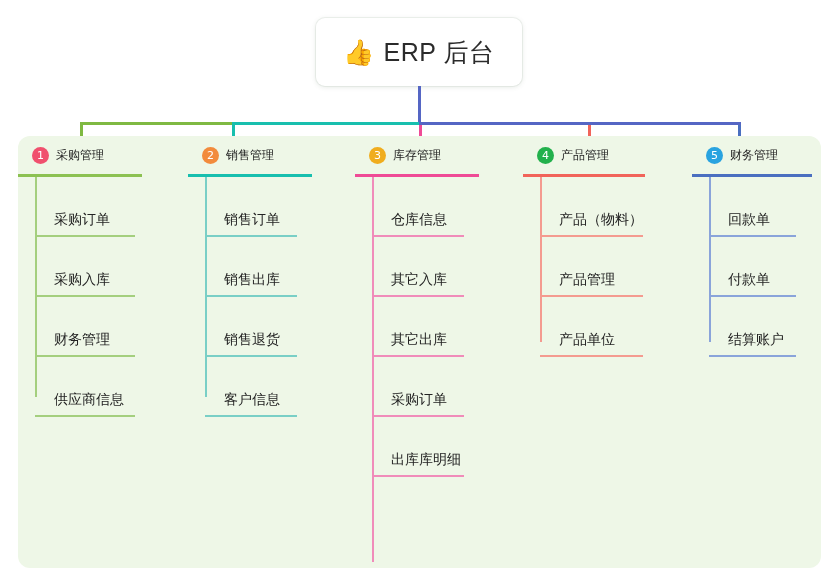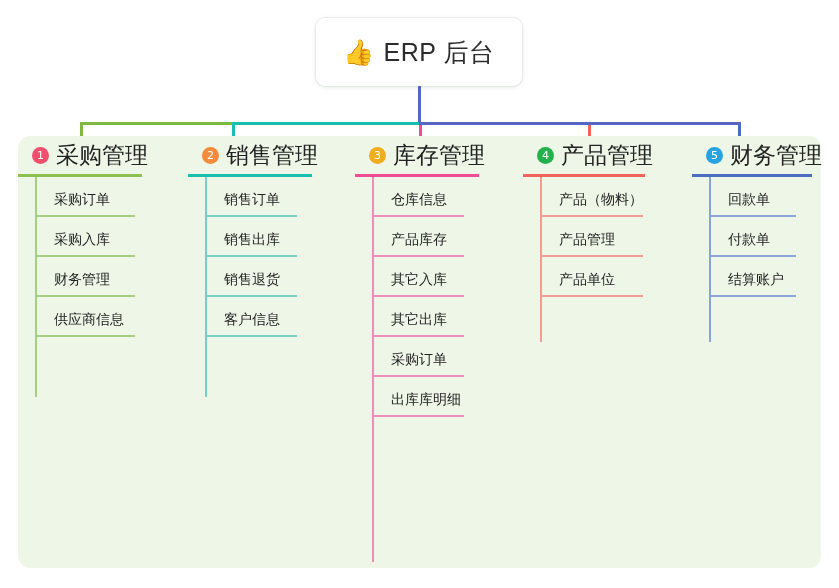--- a/index.html
+++ b/index.html
@@ -88,42 +88,42 @@
     height: 17px;
     border-radius: 50%;
     color: #ffffff;
     font-size: 11px;
     line-height: 17px;
     text-align: center;
     font-family: "DejaVu Sans", sans-serif;
     flex: 0 0 auto;
   }
   .col-title {
-    font-size: 23px;
+    font-size: 12px;
     color: #222222;
     white-space: nowrap;
   }
   .col-rule {
     height: 3px;
     margin-top: 6px;
   }
   .col-body {
     position: relative;
     margin-left: 17px;
     padding-top: 0;
   }
   .spine {
     position: absolute;
     left: 0;
     top: 0;
     width: 2px;
   }
   .leaf {
     position: relative;
-    height: 40px;
+    height: 60px;
     box-sizing: border-box;
   }
   .leaf-label {
     position: absolute;
     left: 19px;
     bottom: 8px;
     font-size: 14px;
     color: #232323;
     white-space: nowrap;
   }
@@ -214,24 +214,20 @@
           <span class="col-title">库存管理</span>
         </div>
         <div class="col-rule" style="width: 124px; background: rgb(239, 75, 150);"></div>
         <div class="col-body">
           <div class="spine" style="background: rgb(240, 140, 186); height: 385px;"></div>
           <div class="leaf">
             <span class="leaf-label">仓库信息</span>
             <div class="leaf-rule" style="width: 92px; background: rgb(240, 140, 186);"></div>
           </div>
           <div class="leaf">
-            <span class="leaf-label">产品库存</span>
-            <div class="leaf-rule" style="width: 92px; background: rgb(240, 140, 186);"></div>
-          </div>
-          <div class="leaf">
             <span class="leaf-label">其它入库</span>
             <div class="leaf-rule" style="width: 92px; background: rgb(240, 140, 186);"></div>
           </div>
           <div class="leaf">
             <span class="leaf-label">其它出库</span>
             <div class="leaf-rule" style="width: 92px; background: rgb(240, 140, 186);"></div>
           </div>
           <div class="leaf">
             <span class="leaf-label">采购订单</span>
             <div class="leaf-rule" style="width: 92px; background: rgb(240, 140, 186);"></div>

